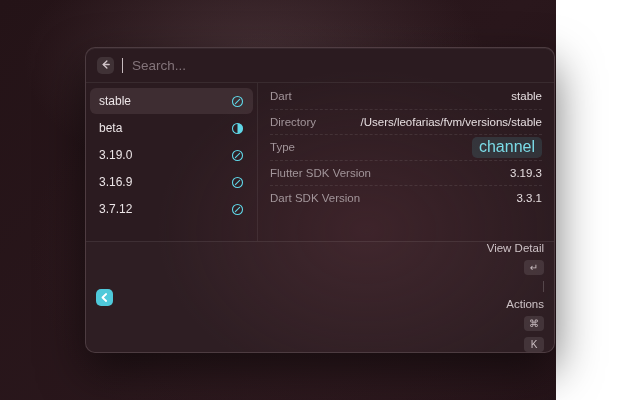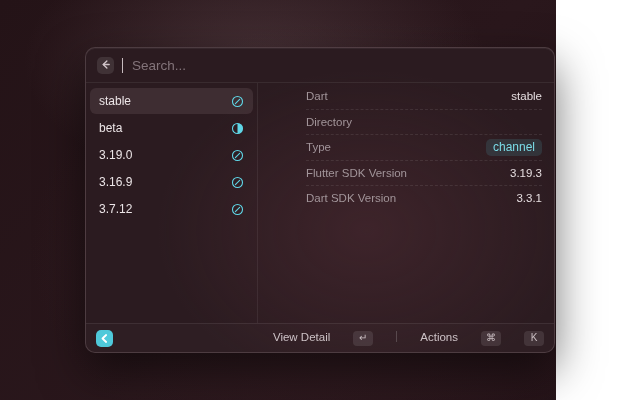--- a/index.html
+++ b/index.html
@@ -32,21 +32,21 @@
   }
   .back-button {
     width:17px; height:17px; border-radius:5px; flex:0 0 17px;
     background:rgba(255,255,255,0.10); color:#cfc3c7;
     display:flex; align-items:center; justify-content:center;
   }
   .back-button svg { width:11px; height:11px; }
   .caret { width:1px; height:15px; background:#c7bbbf; }
   .search-placeholder { color:#83747a; font-size:13.5px; margin-left:1px; }
   
-  .content { flex:1 1 auto; display:flex; min-height:0;gap:36px; }
+  .content { flex:1 1 auto; display:flex; min-height:0; }
   .list {
     flex:0 0 172px; box-sizing:border-box; width:172px;
     border-right:1px solid rgba(255,255,255,0.07);
     padding:5px 4px; display:flex; flex-direction:column; gap:1px;
   }
   .list-row {
     height:26px; border-radius:6px; flex:0 0 26px;
     display:flex; align-items:center; justify-content:space-between;
     padding:0 9px; color:#ece5e7; font-size:12px; cursor:default;
   }
@@ -56,35 +56,35 @@
   .detail { flex:1 1 auto; padding:1px 12px 0; box-sizing:border-box; }
   .detail-row {
     height:24.5px; display:flex; align-items:center; justify-content:space-between;
     border-bottom:1px dashed rgba(255,255,255,0.09); font-size:11.5px;
   }
   .detail-row:last-child { border-bottom:none; }
   .detail-label { color:#a2959a; }
   .detail-value { color:#e6dee0; }
   .badge {
     color:#7bdbe7; background:rgba(95,214,230,0.13);
-    padding:2.5px 7px; border-radius:5px; font-size:12px; line-height:1;
+    padding:2.5px 7px; border-radius:5px; font-size:16px; line-height:1;
   }
   
   .footer {
     flex:0 0 28px; border-top:1px solid rgba(255,255,255,0.08);
     display:flex; align-items:center; gap:9px; padding:0 10px;
     font-size:11.5px; color:#cdc2c6; background:rgba(255,255,255,0.015);
   }
   .app-icon {
     width:17px; height:17px; border-radius:5px; flex:0 0 17px;
     background:var(--app-icon,#4fc9da); color:#ffffff;
     display:flex; align-items:center; justify-content:center;
   }
   .app-icon svg { width:11px; height:11px; }
-  .footer-right { margin-left:auto; display:flex; align-items:flex-start; gap:23px; }
+  .footer-right { margin-left:auto; display:flex; align-items:flex-end; gap:6px;flex-direction:column; }
   .keycap {
     min-width:12px; height:15px; padding:0 4px; border-radius:4px;
     background:rgba(255,255,255,0.10); color:#c9bdc1; font-size:10px;
     display:flex; align-items:center; justify-content:center; line-height:1;
   }
   .footer-divider { width:1px; height:11px; background:rgba(255,255,255,0.18); }
 </style>
 </head>
 <body>
 
@@ -162,20 +162,21 @@
 
       </div>
 
       <div class="detail">
         <div class="detail-row">
           <span class="detail-label">Dart</span>
           <span class="detail-value">stable</span>
         </div>
         <div class="detail-row">
           <span class="detail-label">Directory</span>
+          <span class="detail-value">/Users/leofarias/fvm/versions/stable</span>
         </div>
         <div class="detail-row">
           <span class="detail-label">Type</span>
           <span class="badge">channel</span>
         </div>
         <div class="detail-row">
           <span class="detail-label">Flutter SDK Version</span>
           <span class="detail-value">3.19.3</span>
         </div>
         <div class="detail-row">

